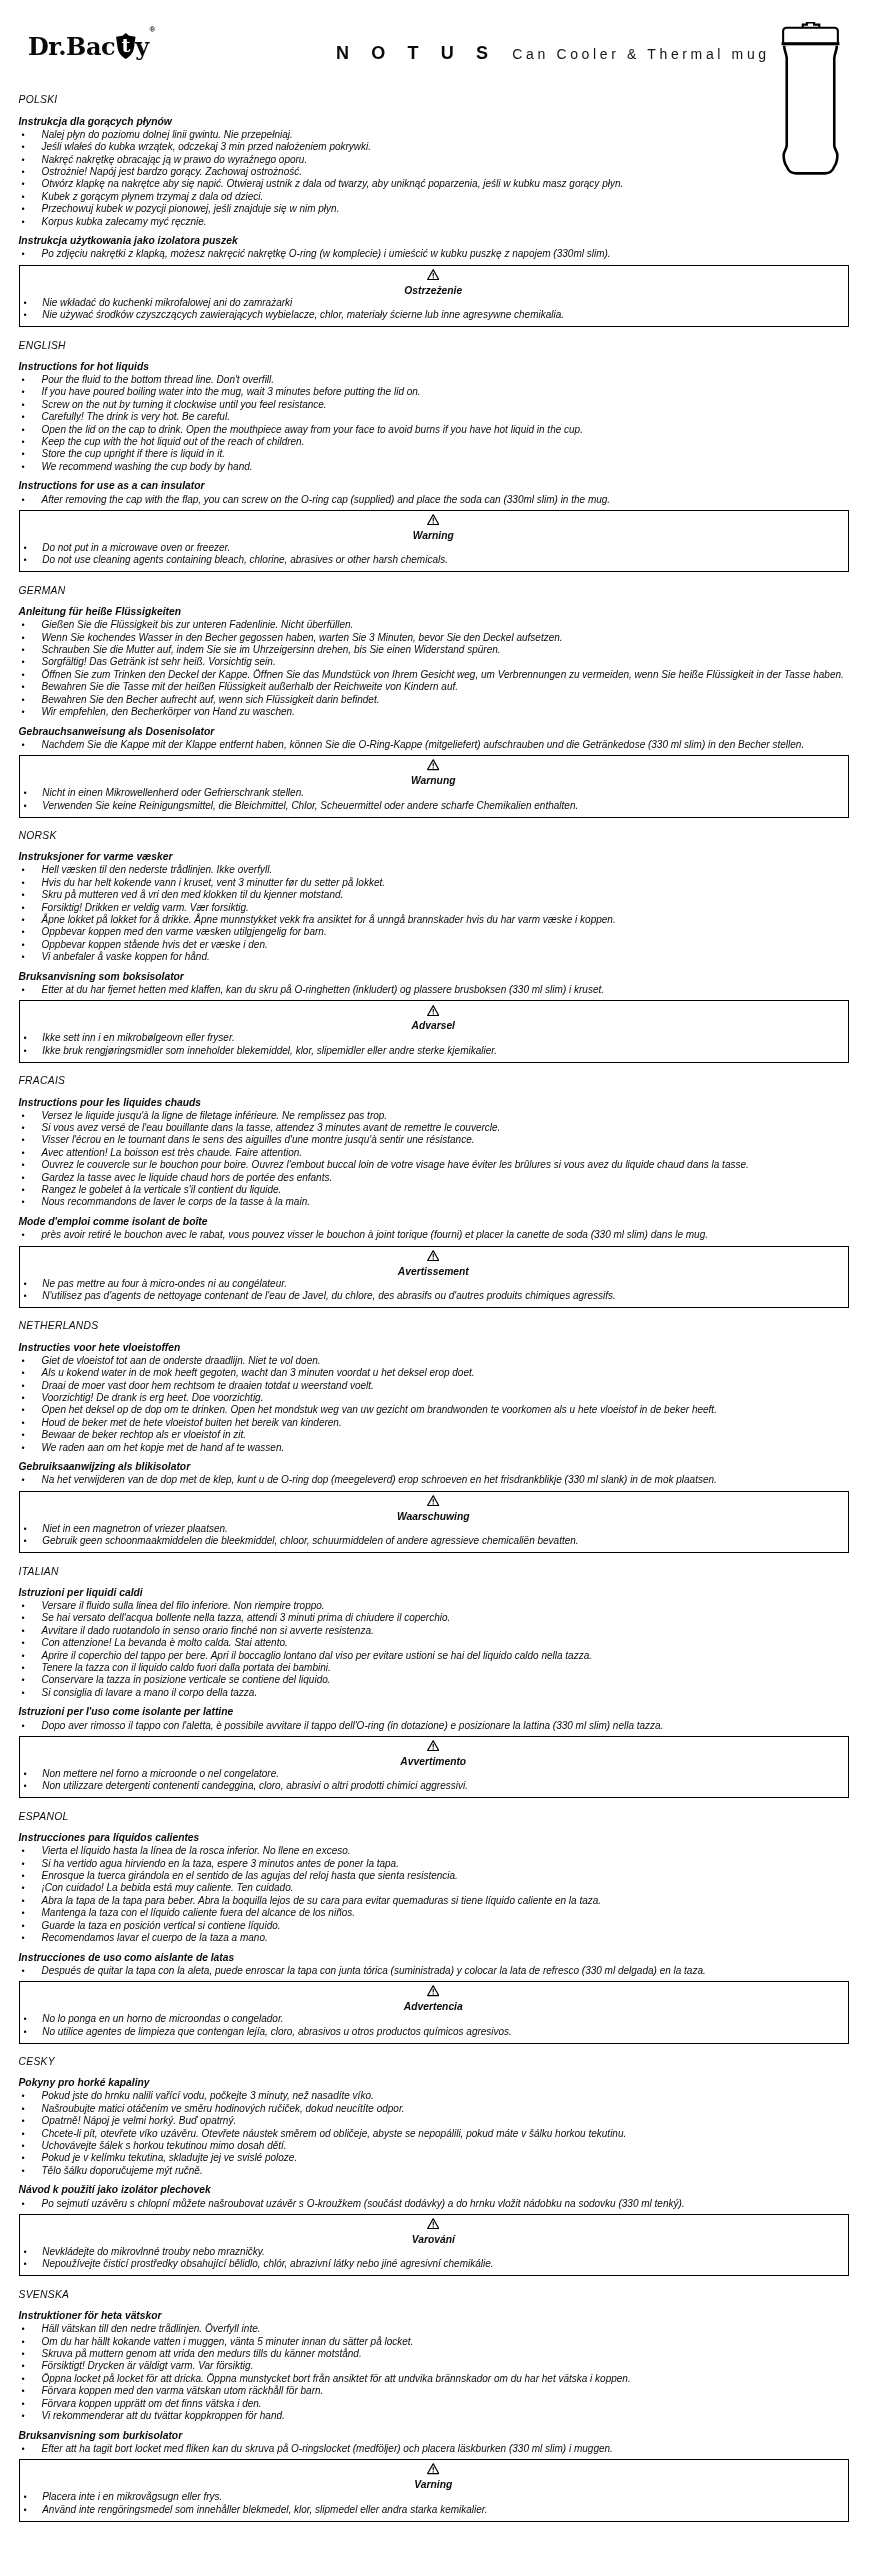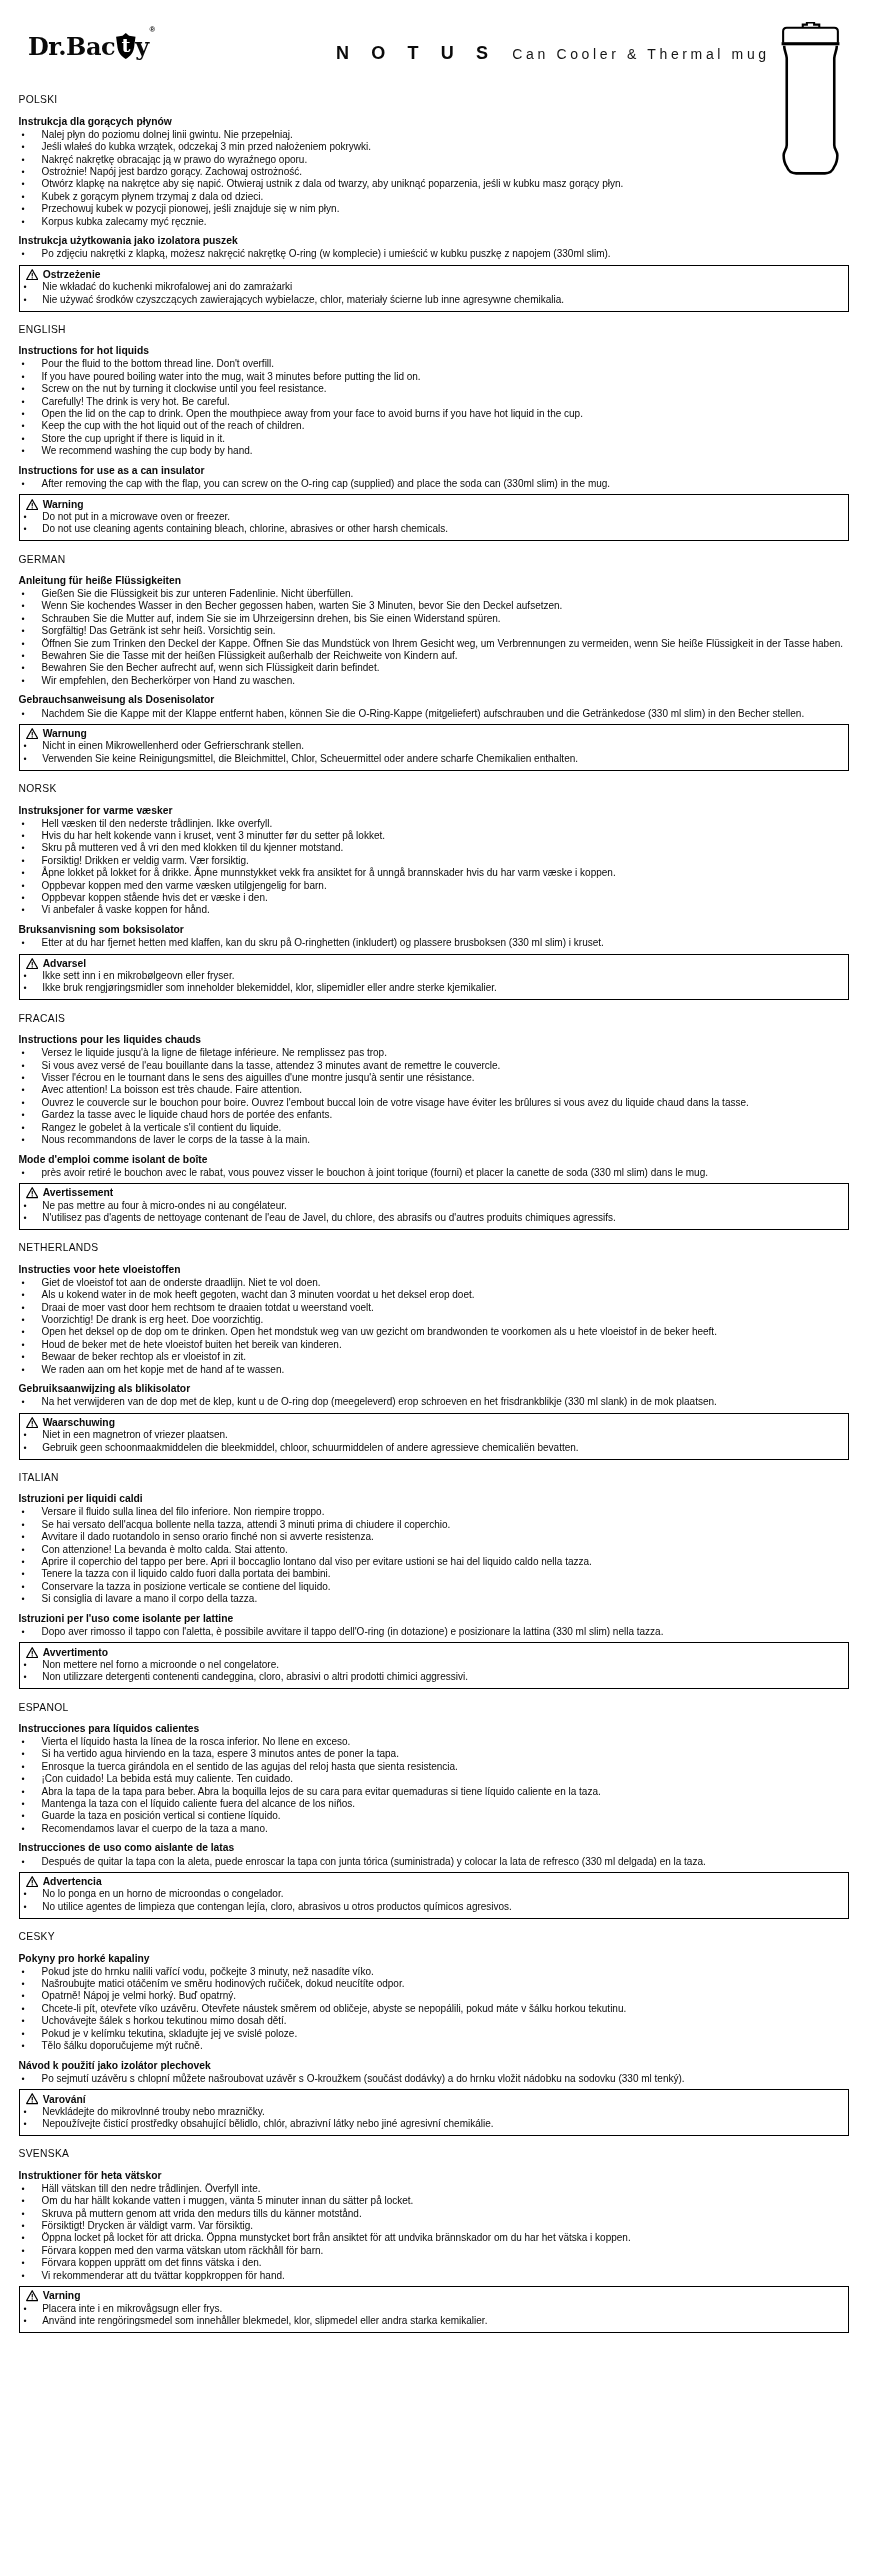--- a/index.html
+++ b/index.html
@@ -16,28 +16,28 @@
     letter-spacing:-0.5px; display:flex; align-items:flex-start; }
   .brand .shield { display:inline-block; width:21.6px; height:28px; margin:0 -1px -4.1px -0.5px; }
   .brand sup { font-size:7.7px; margin-left:1px; transform:translateY(-7.2px); font-family:"Liberation Sans",sans-serif; }
   .product-line { position:absolute; left:336px; top:43px; display:flex; align-items:center; gap:15.5px; white-space:nowrap; }
   .product-name { font-size:18px; font-weight:bold; letter-spacing:0.48em; }
   .product-sub { font-size:14px; font-weight:normal; letter-spacing:0.26em; color:#161616; }
   .mug-icon { position:absolute; left:779px; top:21.6px; width:63px; height:154px; }
   
   .content { padding:0 47px 0 18.5px; }
   .lang-label { font-size:10.3px; letter-spacing:0.3px; margin:12.4px 0 10.3px; }
-  .lang-section { margin-bottom:7.2px; }
+  .lang-section { margin-bottom:7.2px;font-style:italic; }
   .block-title { font-size:10.3px; font-weight:bold; margin:0 0 2.1px; }
   .sub-block { margin-top:7.2px; }
   ul.bullets { list-style:none; }
   ul.bullets li { position:relative; padding-left:23px; font-size:10px; line-height:12.4px; }
   ul.bullets li::before { content:"•"; position:absolute; left:3.1px; top:0; font-size:8.8px; }
   .warning-box { margin-top:4.1px; border:1.5px solid #000; padding:2.6px 7.2px 4.6px 3.1px; }
-  .warning-title { display:flex; align-items:center; gap:4.6px; font-size:10.3px; font-weight:bold; margin:0.5px 0 1px 3.1px; }
+  .warning-title { display:flex; align-items:center; gap:4.6px; font-size:10.3px; font-weight:bold; margin:0.5px 0 1px 3.1px;flex-direction:column; }
   .warn-tri { width:12.4px; height:11.3px; flex:0 0 auto; }
   .warning-box ul.bullets li { padding-left:19.6px; }
   .warning-box ul.bullets li::before { left:1px; }
 </style>
 </head>
 <body>
 
 <header class="doc-header">
   <div class="brand">
     <span>Dr.Bac</span>
@@ -394,20 +394,26 @@
           <li>Häll vätskan till den nedre trådlinjen. Överfyll inte.</li>
           <li>Om du har hällt kokande vatten i muggen, vänta 5 minuter innan du sätter på locket.</li>
           <li>Skruva på muttern genom att vrida den medurs tills du känner motstånd.</li>
           <li>Försiktigt! Drycken är väldigt varm. Var försiktig.</li>
           <li>Öppna locket på locket för att dricka. Öppna munstycket bort från ansiktet för att undvika brännskador om du har het vätska i koppen.</li>
           <li>Förvara koppen med den varma vätskan utom räckhåll för barn.</li>
           <li>Förvara koppen upprätt om det finns vätska i den.</li>
           <li>Vi rekommenderar att du tvättar koppkroppen för hand.</li>
         </ul>
       </div>
+      <div class="block sub-block">
+        <h3 class="block-title">Bruksanvisning som burkisolator</h3>
+        <ul class="bullets">
+          <li>Efter att ha tagit bort locket med fliken kan du skruva på O-ringslocket (medföljer) och placera läskburken (330 ml slim) i muggen.</li>
+        </ul>
+      </div>
       <div class="warning-box">
         <div class="warning-title">
           <span class="warn-tri"><svg viewBox="0 0 24 22" width="12.4" height="11.3">
               <path d="M12 1.5 L22.8 20.5 H1.2 Z" fill="none" stroke="#000" stroke-width="2.4" stroke-linejoin="round"></path>
               <rect x="11" y="7.5" width="2.2" height="7" fill="#000"></rect>
               <rect x="11" y="16.2" width="2.2" height="2.4" fill="#000"></rect>
             </svg></span>
           <span>Varning</span>
         </div>
         <ul class="bullets">

